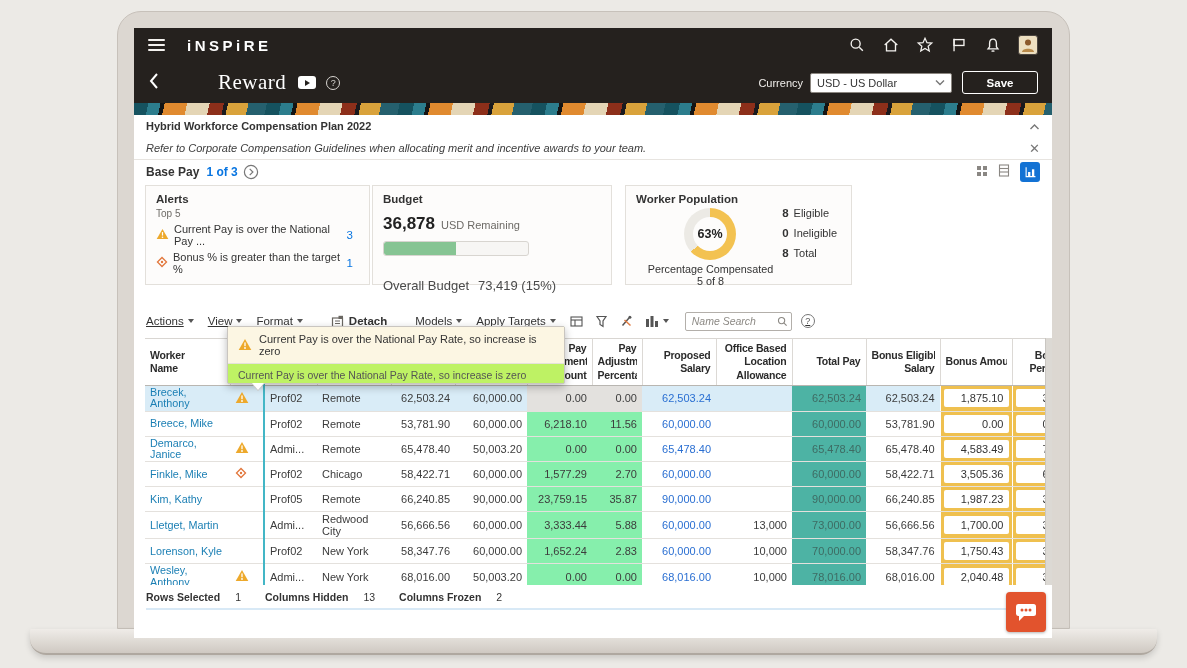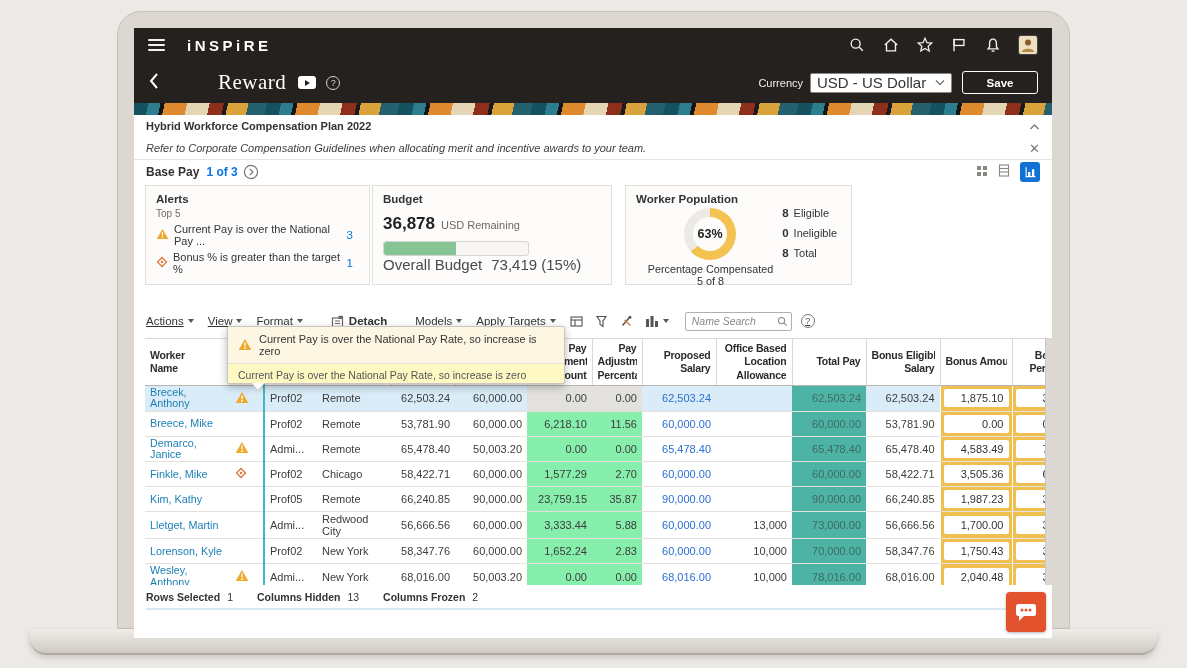--- a/index.html
+++ b/index.html
@@ -27,21 +27,21 @@
   .back-btn { width:14px; margin-right:16px; }
   .page-title { color:#fff; font-family:"Liberation Serif", serif; font-size:21px; letter-spacing:.5px;margin-left:40px; }
   .video-badge { width:18px; height:13px; background:#fff; border-radius:3px; margin-left:12px;
     display:flex; align-items:center; justify-content:center; }
   .video-badge i { display:block; width:0; height:0; border-left:5px solid #25211E; border-top:3.5px solid transparent; border-bottom:3.5px solid transparent; margin-left:1px; }
   .help-circle { width:14px; height:14px; border:1.2px solid #D8D5D1; border-radius:50%; color:#D8D5D1;
     font-size:9px; display:flex; align-items:center; justify-content:center; margin-left:10px; }
   .sub-right { margin-left:auto; display:flex; align-items:center; }
   .currency-label { color:#F0EEEB; font-size:11px; margin-right:7px; }
   .select-box { width:142px; height:20px; background:#fff; border:1px solid #8b8680; border-radius:2px;
-    display:flex; align-items:center; padding:0 6px; font-size:15px; color:#333; }
+    display:flex; align-items:center; padding:0 6px; font-size:11px; color:#333; }
   .select-box svg { margin-left:auto; }
   .save-btn { margin-left:10px; width:76px; height:23px; background:#25211E; border:1.5px solid #fff; border-radius:3px;
     color:#fff; font-size:11.5px; font-weight:bold; display:flex; align-items:center; justify-content:center; cursor:pointer; }
 
   .ribbon { height:12px;
     background:repeating-linear-gradient(102deg,
       #15525F 0 14px, #2C7D8D 14px 26px, #141414 26px 30px,
       #E08A2F 30px 52px, #E4D5B5 52px 74px, #8D2F1A 74px 88px,
       #1A1A1E 88px 92px, #D9A23B 92px 112px, #25606E 112px 130px); }
 
@@ -68,21 +68,21 @@
   .card-subtle { font-size:10px; color:#6d6a66; margin-top:3px; }
   .alert-line { display:flex; align-items:center; margin-top:4px; }
   .alert-line .txt { font-size:11px; color:#333; margin-left:5px; }
   .alert-line .cnt { margin-left:auto; font-size:11.5px; color:#0875E1; padding-right:6px; cursor:pointer; }
   .card-budget { width:240px; margin-left:2px; }
   .budget-line { display:flex; align-items:baseline; margin-top:9px; }
   .budget-amount { font-size:17px; font-weight:bold; color:#222; }
   .budget-sub { font-size:11px; color:#6d6a66; margin-left:6px; }
   .progress { margin-top:7px; width:146px; height:15px; border:1px solid #D8D5D0; border-radius:3px; background:#F7F6F4; overflow:hidden; }
   .progress-fill { height:100%; background:#86C493; border-radius:2px 0 0 2px; }
-  .overall-line { margin-top:0; font-size:15px; color:#4a4a4a; display:flex; gap:9px; }
+  .overall-line { margin-top:22px; font-size:13px; color:#4a4a4a; display:flex; gap:9px; }
   .card-pop { width:227px; margin-left:13px; position:relative; }
   .donut { position:absolute; left:58px; top:22px; width:52px; height:52px; border-radius:50%; }
   .donut-hole { position:absolute; left:9px; top:9px; width:34px; height:34px; border-radius:50%; background:#FDFCFB;
      display:flex; align-items:center; justify-content:center; font-size:12.5px; font-weight:bold; color:#222; }
   .pop-caption { position:absolute; left:2px; top:77px; width:165px; text-align:center; font-size:10.8px; color:#333; line-height:1.15; }
   .pop-stats { position:absolute; right:14px; top:21px; }
   .pop-stat { display:flex; gap:5px; font-size:11px; color:#333; margin-bottom:8px; }
   .pop-stat b { font-size:11.5px; }
 
   .toolbar { margin-top:21px; height:26px; display:flex; align-items:center; padding:0 12px; font-size:11.5px; color:#333;text-decoration:underline; }
@@ -114,25 +114,25 @@
   .cell-input { background:#EFC04F; padding:3px 3px; border-left:1px solid #fff; }
   .mini-input { background:#fff; border-radius:2px; height:18px; line-height:18px; padding:0 5px; text-align:right; color:#333; }
   tr.selected td { background:#D9ECF7; }
   tr.selected td.cell-calc { background:#E3E1DE; }
   tr.selected td.cell-total { background:#4DB3A4; }
   tr.selected td.cell-input { background:#EFC04F; }
   .scroll-strip { position:absolute; right:0; top:0; bottom:0; width:7px; background:#DCD9D4; border-left:1px solid #C9C6C1; }
 
   .status-row { margin:6px 0 0 12px; display:flex; align-items:center; gap:24px; font-size:10.5px; color:#333;
     border-bottom:2px solid #D8E9F6; width:894px; padding-bottom:5px; }
-  .status-item { display:flex; gap:7px; }
+  .status-item { display:flex; gap:15px; }
   .status-item .lbl { font-weight:bold; }
 
   
-  .tooltip { position:absolute; left:93px; top:298px; width:338px; background:#fef9c3; border:1px solid #C9C5C0;
+  .tooltip { position:absolute; left:93px; top:298px; width:338px; background:#bef264; border:1px solid #C9C5C0;
     border-radius:2px; box-shadow:0 3px 8px rgba(0,0,0,.28); z-index:60; }
   .tooltip-head { display:flex; align-items:center; gap:7px; padding:6px 10px; background:#FCF6E3; border-bottom:1px solid #E5E1DA;
     font-size:11px; color:#333; }
   .tooltip-body { padding:5px 10px 2px; font-size:10.5px; color:#555; }
   .tooltip-link { padding:2px 10px 7px; font-size:10.5px; color:#2E6FD0; cursor:pointer; }
   .tooltip:before { content:""; position:absolute; left:23px; bottom:-8px; border-left:7px solid transparent; border-right:7px solid transparent; border-top:8px solid #C9C5C0; }
   .tooltip:after { content:""; position:absolute; left:24px; bottom:-6.5px; border-left:6px solid transparent; border-right:6px solid transparent; border-top:7px solid #fff; }
 
   .chat-btn { position:absolute; right:6px; bottom:6px; width:40px; height:40px; background:#E2532D; border-radius:4px;
     z-index:70; display:flex; align-items:center; justify-content:center; cursor:pointer; box-shadow:0 1px 3px rgba(0,0,0,.3); }

